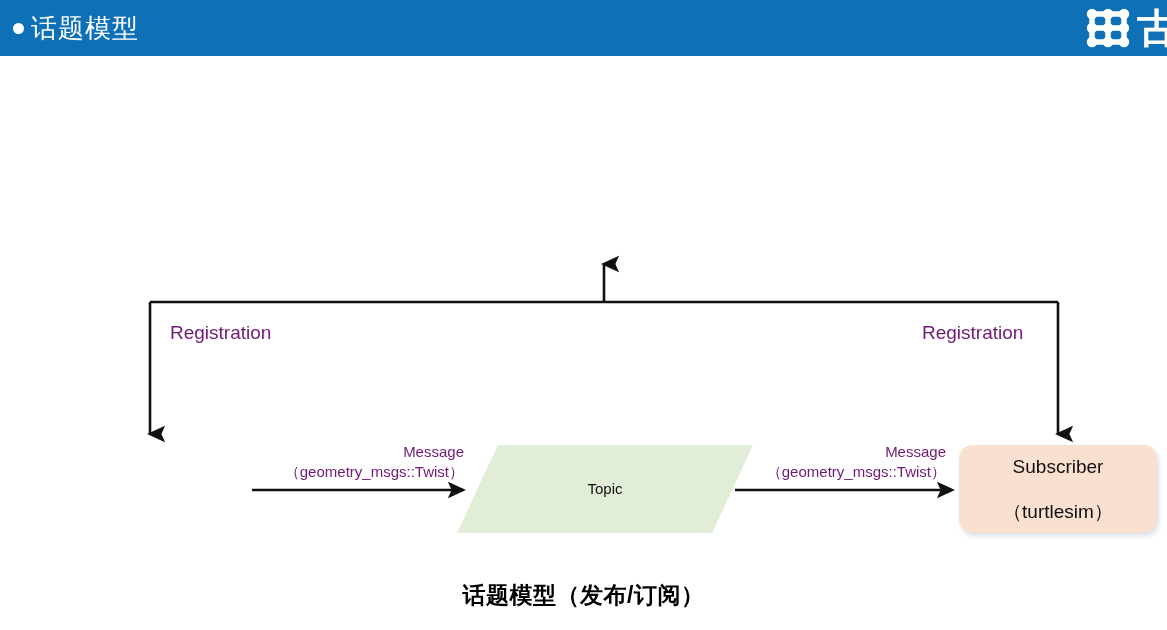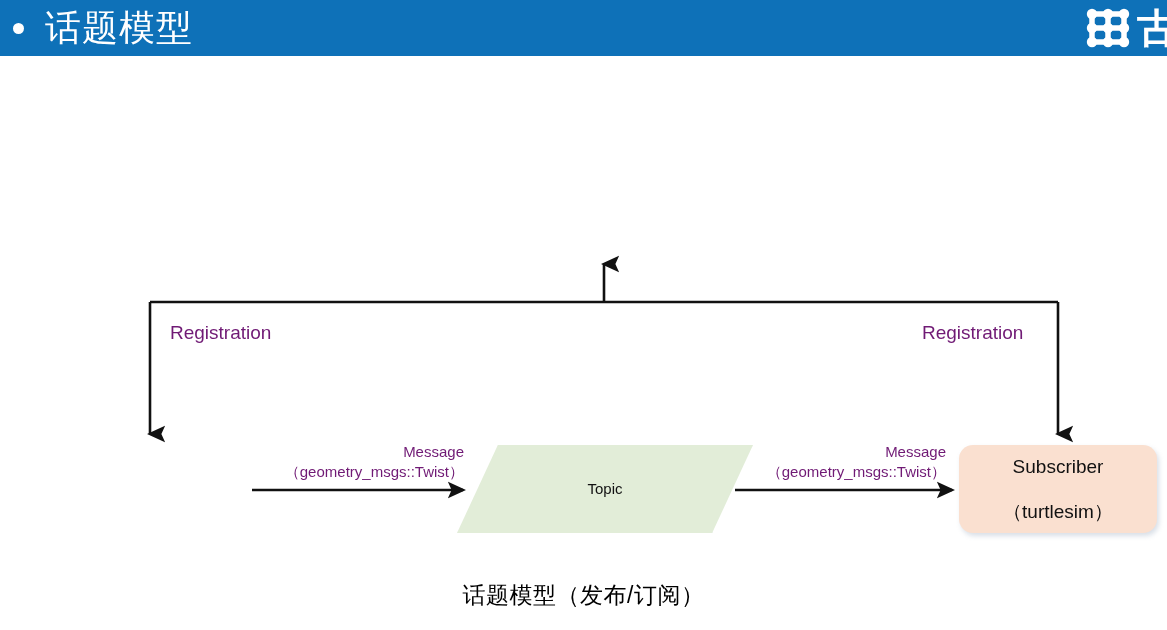--- a/index.html
+++ b/index.html
@@ -24,23 +24,23 @@
     display: flex; align-items: center;
   }
   .header-bullet {
     width: 11px; height: 11px;
     border-radius: 50%;
     background: #ffffff;
     margin-left: 13px;
     flex: 0 0 auto;
   }
   .header-title {
-    margin-left: 21px;
+    margin-left: 7px;
     color: #ffffff;
-    font-size: 36px;
+    font-size: 26px;
     letter-spacing: 1px;
     line-height: 1;
     white-space: nowrap;
   }
   .logo {
     position: absolute;
     right: 0; top: 2px;
     height: 52px;
     display: flex; align-items: center;
     overflow: hidden;
@@ -132,21 +132,21 @@
   .lbl-msg-left  { left: 264px; top: 386px; width: 200px; font-size: 15px; }
   .lbl-msg-right { left: 746px; top: 386px; width: 200px; font-size: 15px; }
 
   
   .caption {
     position: absolute;
     left: 0; top: 524px;
     width: 1167px;
     text-align: center;
     font-size: 23px;
-    font-weight: 400;
+    font-weight: 700;
     color: #000000;
     letter-spacing: 0.5px;
   }
 </style>
 </head>
 <body>
 
 <div id="slide">
 
   <div class="header">

